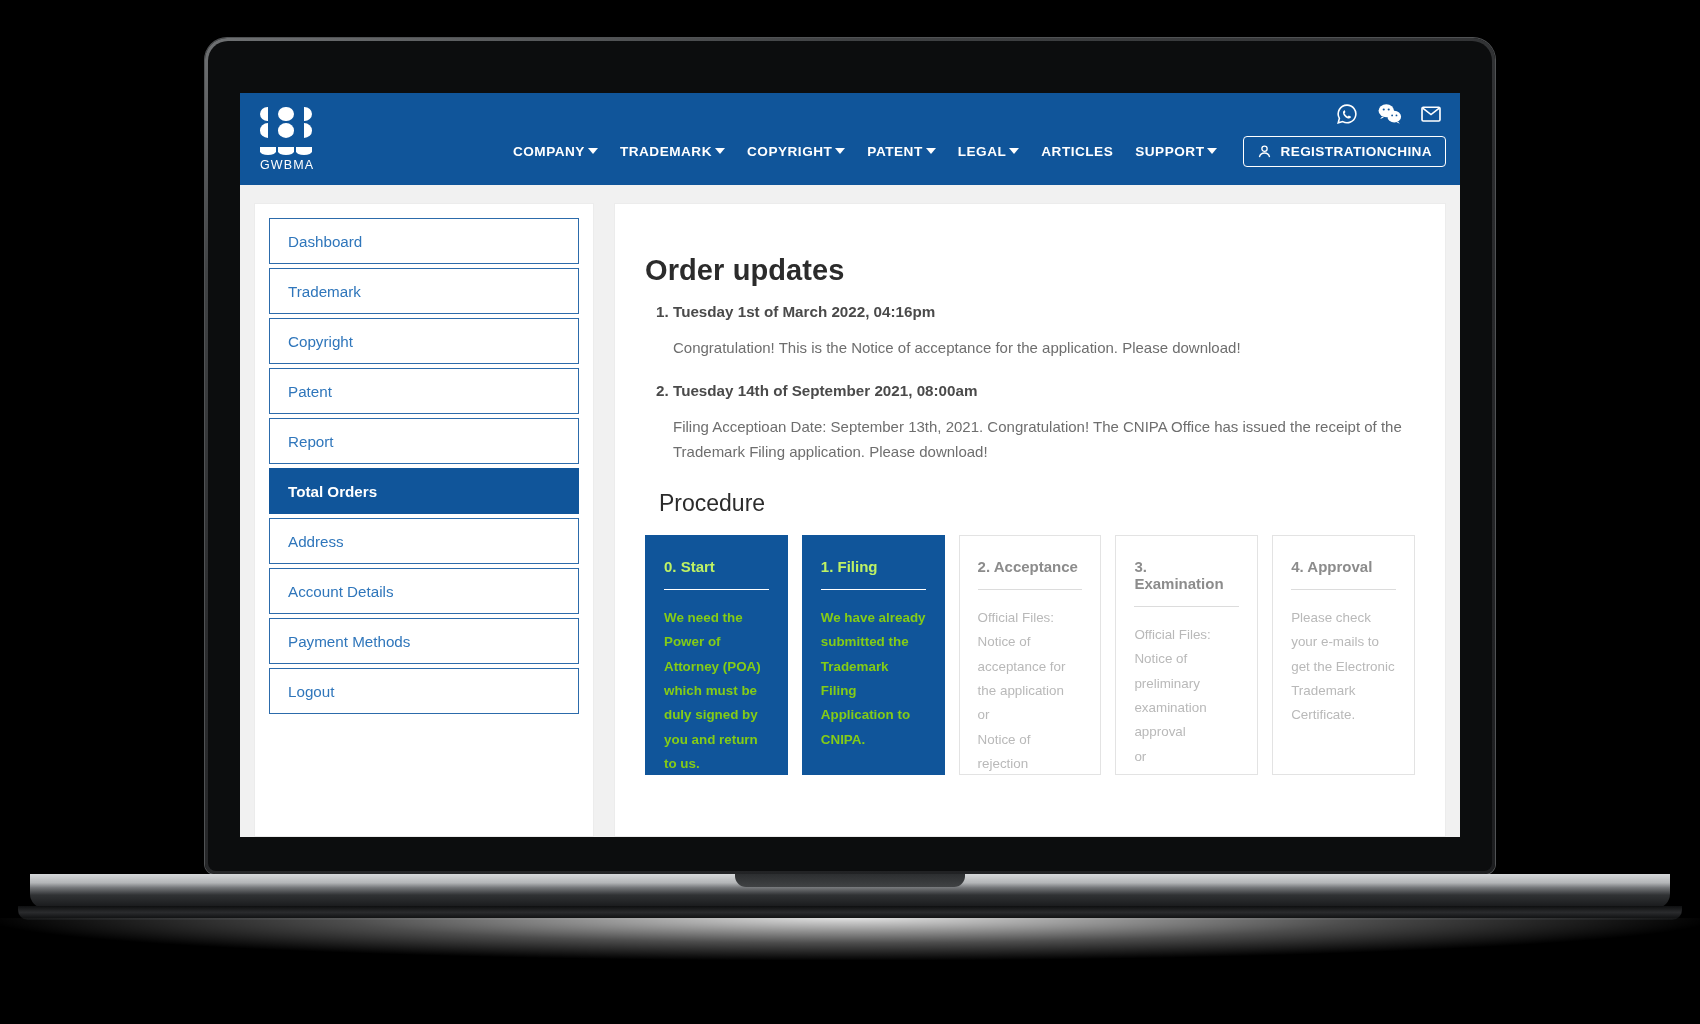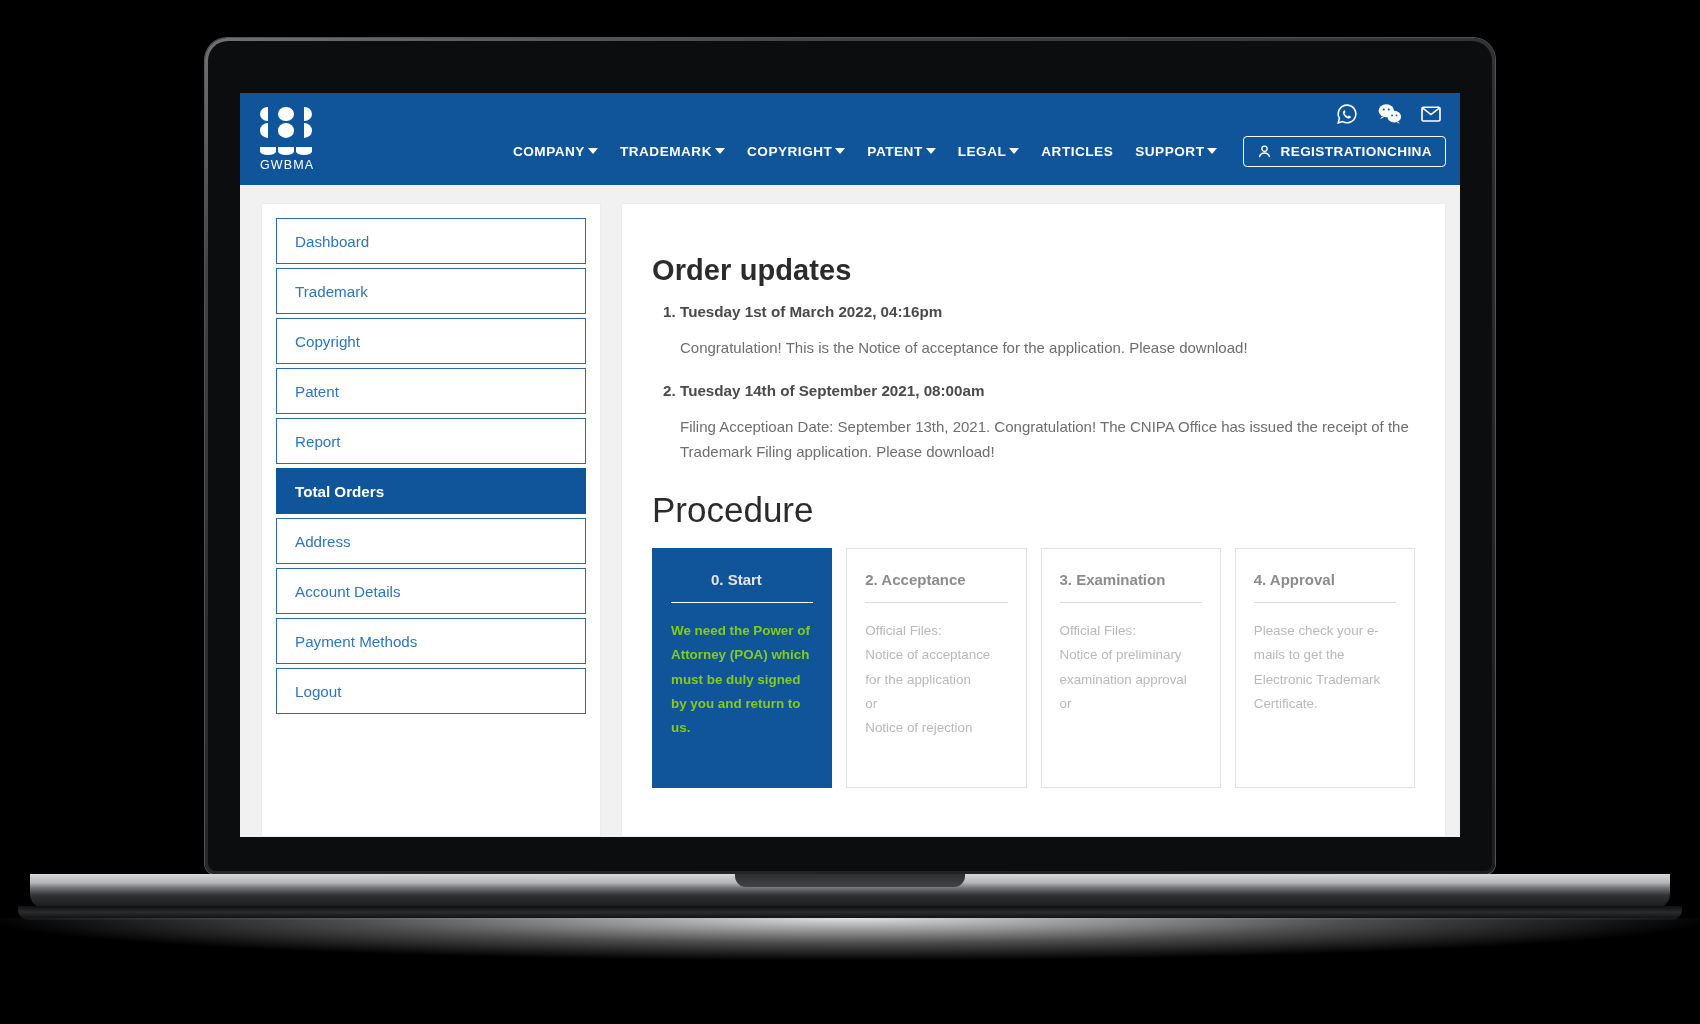--- a/index.html
+++ b/index.html
@@ -167,21 +167,21 @@
     gap: 8px;
     white-space: nowrap;
     cursor: pointer;
     margin-left: 4px;
   }
   .user-ico { width: 15px; height: 15px; display: block; }
 
   
   .page-body {
     background: #f1f1f1;
-    padding: 18px 14px 0 21px;
+    padding: 18px 14px 0 14px;
     display: flex;
     gap: 20px;
     height: 652px;
   }
   .sidebar {
     width: 340px;
     flex: 0 0 340px;
     background: #ffffff;
     padding: 14px 14px 0 14px;
     border: 1px solid #ececec;
@@ -243,24 +243,24 @@
   }
   ol.updates > li .body {
     font-weight: normal;
     color: #6e6e6e;
     display: block;
     margin: 16px 0 22px 0;
     line-height: 1.62;
     font-size: 15px;
   }
   h2.proc-title {
-    font-size: 35px;
+    font-size: 23px;
     font-weight: normal;
     color: #2b2b2b;
-    margin: 26px 0 18px 0;
+    margin: 26px 0 18px 14px;
   }
   .proc-grid {
     display: flex;
     gap: 14px;
   }
   .proc-card {
     flex: 1;
     min-width: 0;
     border: 1px solid #e3e3e3;
     background: #ffffff;
@@ -271,21 +271,21 @@
   .proc-card.done {
     background: #10559a;
     border-color: #10559a;
   }
   .proc-head {
     font-size: 15px;
     font-weight: bold;
     color: #8c8c8c;
     margin-bottom: 14px;
   }
-  .proc-card.done .proc-head { color: #e5e5e5; margin-left: 40px; }
+  .proc-card.done .proc-head { color: #bef264; }
   .proc-rule {
     height: 1px;
     background: #dcdcdc;
     margin-bottom: 16px;
   }
   .proc-card.done .proc-rule { background: #ffffff; }
   .proc-text {
     font-size: 13.4px;
     line-height: 1.82;
     color: #b9b9b9;
@@ -461,20 +461,25 @@
             </ol>
 
             <h2 class="proc-title">Procedure</h2>
 
             <div class="proc-grid">
               <div class="proc-card done">
                 <div class="proc-head">0. Start</div>
                 <div class="proc-rule"></div>
                 <div class="proc-text">We need the Power of Attorney (POA) which must be duly signed by you and return to us.</div>
               </div>
+              <div class="proc-card done">
+                <div class="proc-head">1. Filing</div>
+                <div class="proc-rule"></div>
+                <div class="proc-text">We have already submitted the Trademark Filing Application to CNIPA.</div>
+              </div>
               <div class="proc-card">
                 <div class="proc-head">2. Acceptance</div>
                 <div class="proc-rule"></div>
                 <div class="proc-text">Official Files:
 Notice of acceptance for the application
 or
 Notice of rejection</div>
               </div>
               <div class="proc-card">
                 <div class="proc-head">3. Examination</div>

